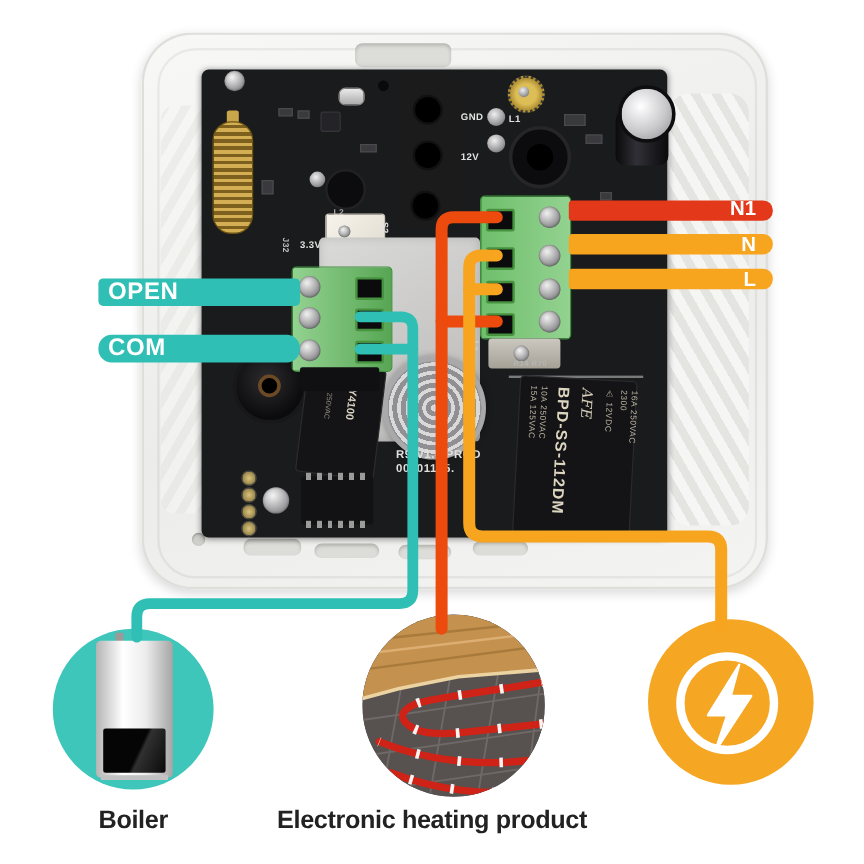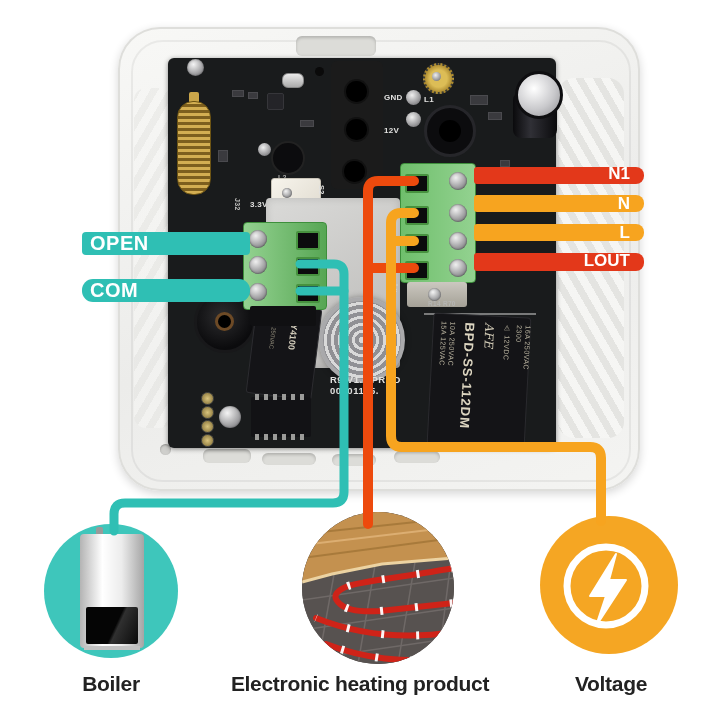--- a/index.html
+++ b/index.html
@@ -261,23 +261,20 @@
     </div>
   <div class="abs bar bar-right red-bg" style="top:167px;">
       <span>N1</span>
     </div>
   <div class="abs bar bar-right amber-bg" style="top:195px;">
       <span>N</span>
     </div>
   <div class="abs bar bar-right amber-bg" style="top:224px;">
       <span>L</span>
     </div>
-  <div class="abs bar bar-right red-bg" style="top:253px;height:18px;">
-      <span>LOUT</span>
-    </div>
 
   <div class="abs circle c-boiler"></div>
   <div class="abs boiler-stub" style="left:96px;top:527px;"></div>
   <div class="abs boiler-stub" style="left:110px;top:527px;"></div>
   <div class="abs boiler-body"></div>
   <div class="abs boiler-panel"></div>
   <div class="abs boiler-base"></div>
 
   <div class="abs circle c-heat">
     <svg width="152" height="152" viewBox="0 0 152 152">
@@ -313,15 +310,14 @@
 
   <div class="abs circle c-volt">
     <svg width="138" height="138" viewBox="0 0 138 138">
       <circle cx="66" cy="70" r="39" stroke="#ffffff" stroke-width="7" fill="none"></circle>
       <polygon points="76,38 50,80 66,80 56,110 86,64 69,64" fill="#ffffff" stroke="#ffffff" stroke-width="2" stroke-linejoin="round"></polygon>
     </svg>
   </div>
 
   <div class="abs caption" style="left:31px;width:160px;">Boiler</div>
   <div class="abs caption" style="left:210px;width:300px;">Electronic heating product</div>
-  <div class="abs caption" style="left:531px;width:160px;">Voltage</div>
 
 </div>
 
 </body></html>

